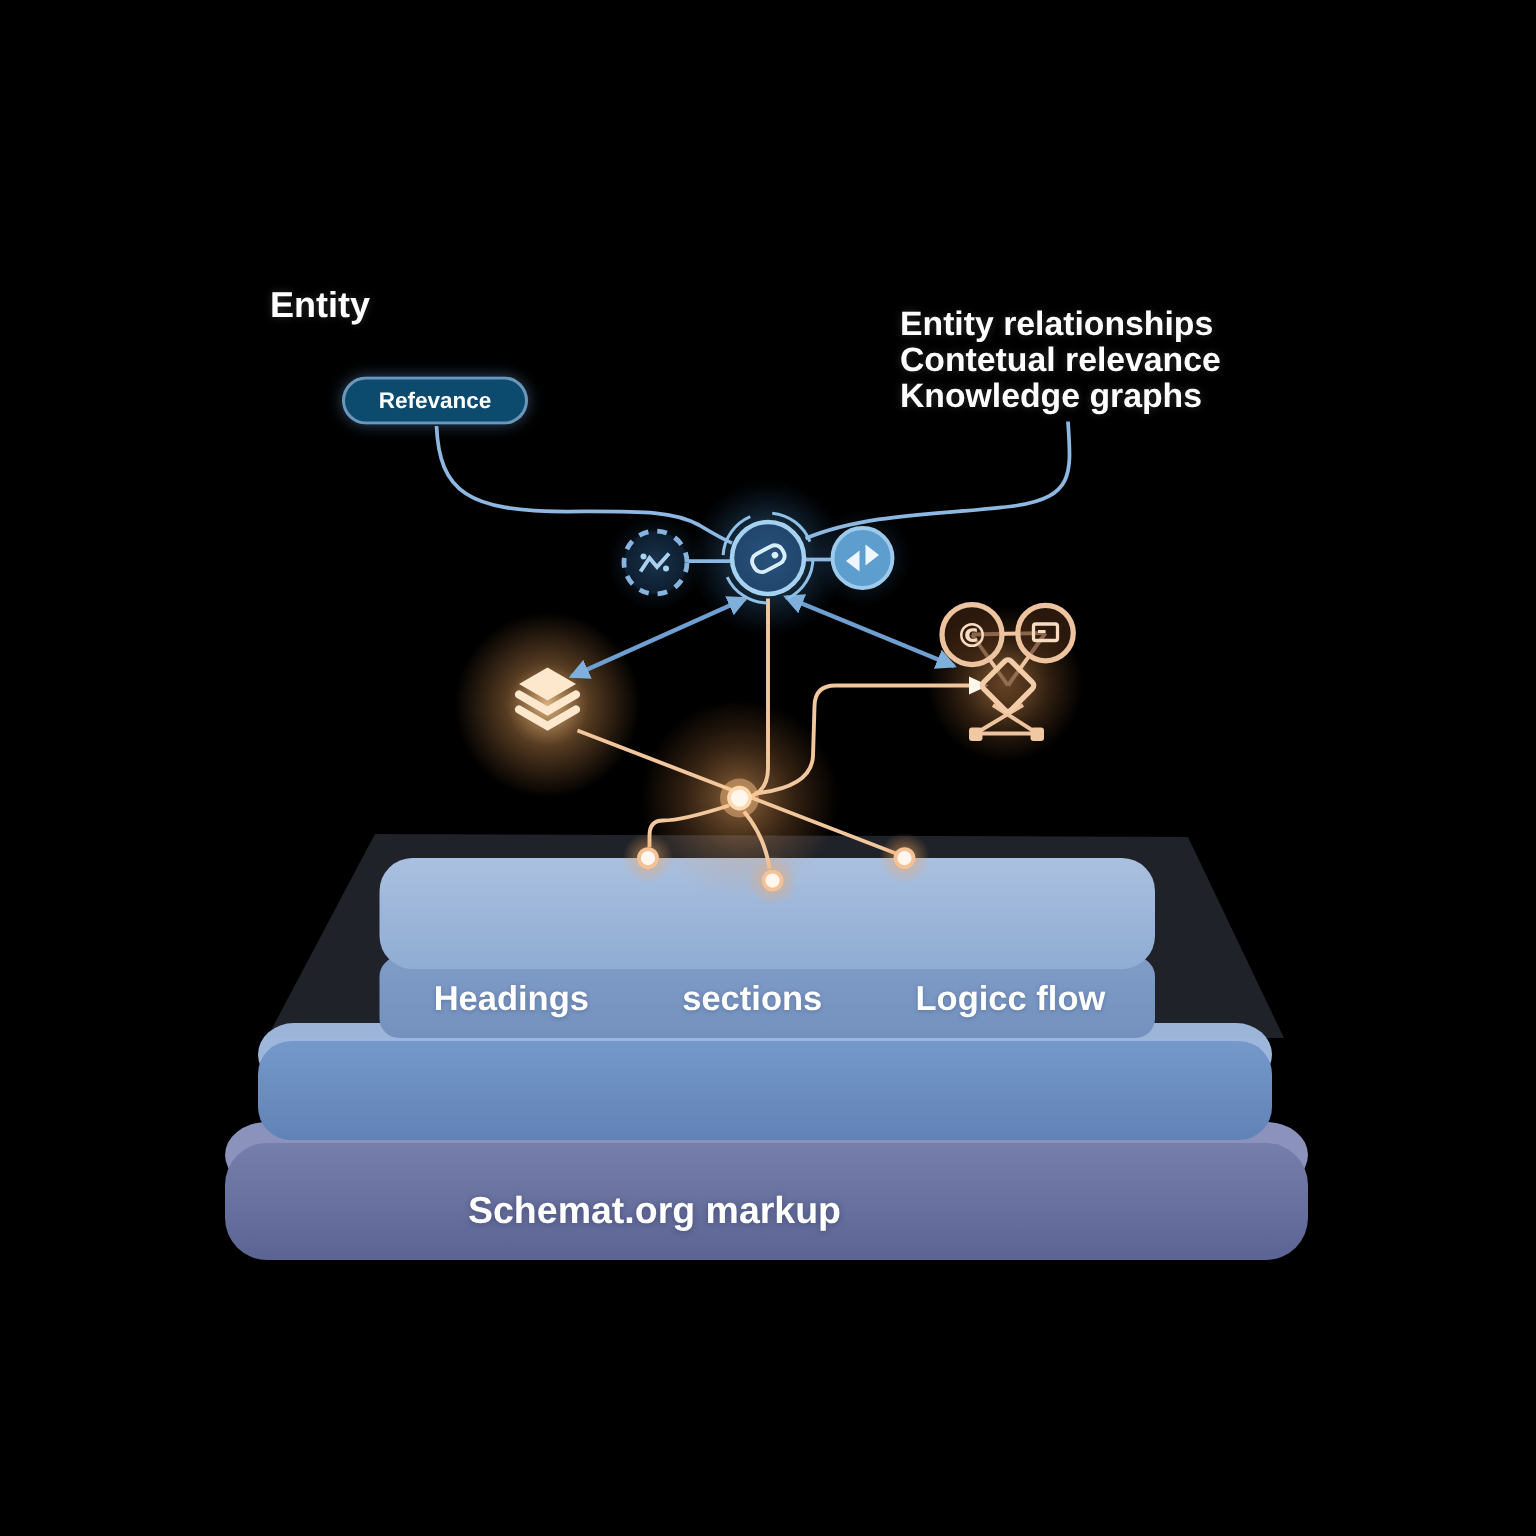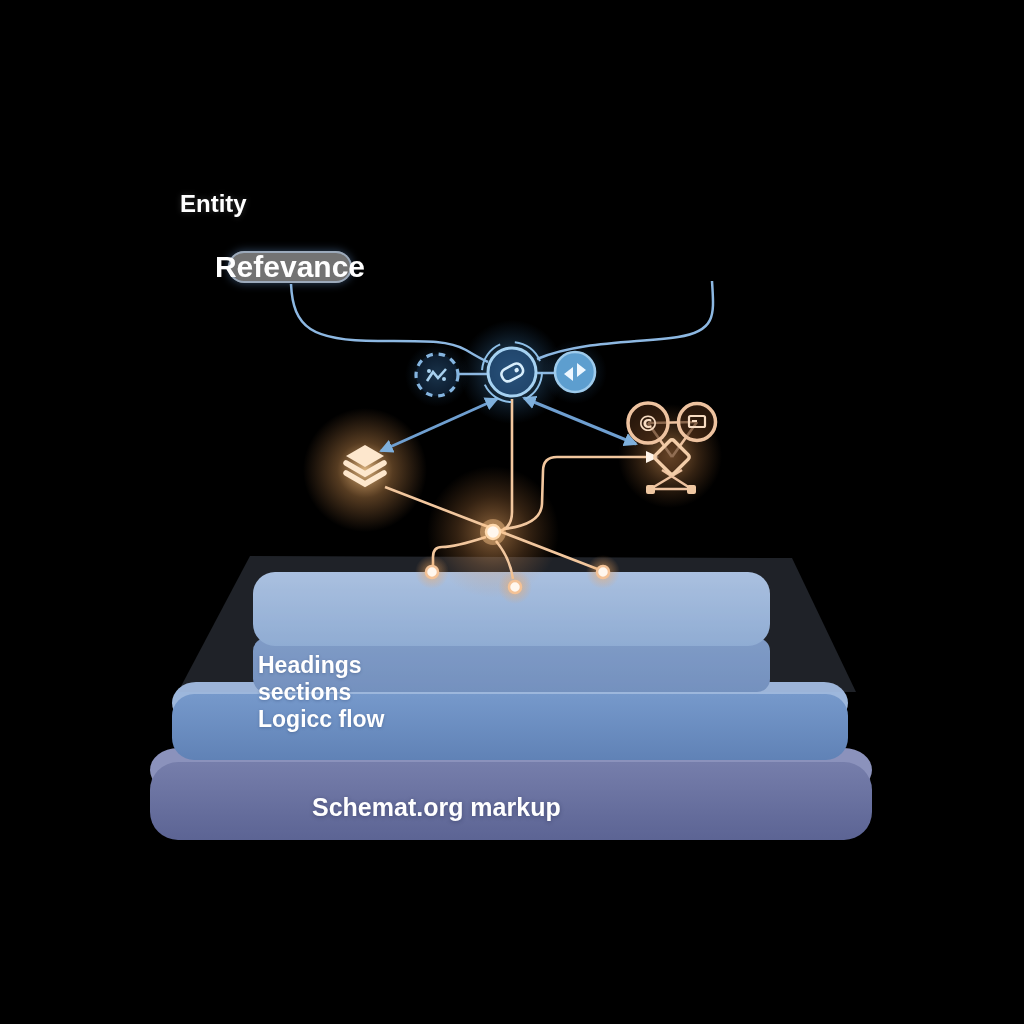--- a/index.html
+++ b/index.html
@@ -3,30 +3,30 @@
 <meta charset="utf-8">
 <style>
   html,body{margin:0;padding:0;background:#000;}
   .stage{position:relative;width:1024px;height:1024px;background:#000;overflow:hidden;
          font-family:"Liberation Sans", sans-serif;color:#fff;}
   .art{position:absolute;left:0;top:0;width:1024px;height:1024px;}
   .txt{position:absolute;color:#fff;text-align:left;}
   .note-left{left:180px;top:190px;width:220px;font-size:24px;font-weight:700;line-height:27px;
              text-shadow:0 0 6px rgba(255,255,255,.18);}
   .badge{position:absolute;left:228px;top:251px;width:124px;height:32px;border-radius:17px;
-         background:#737373;box-shadow:inset 0 0 0 2px rgba(190,215,245,.55),0 0 10px rgba(110,160,220,.45);
-         display:flex;align-items:center;justify-content:center;font-size:30px;font-weight:700;}
+         background:#0c4a6e;box-shadow:inset 0 0 0 2px rgba(190,215,245,.55),0 0 10px rgba(110,160,220,.45);
+         display:flex;align-items:center;justify-content:center;font-size:15px;font-weight:700;}
   .note-right{left:600px;top:204px;width:250px;font-size:22.5px;font-weight:600;line-height:24px;
               text-shadow:0 0 6px rgba(255,255,255,.18);}
   .title{left:345px;top:292px;width:320px;font-size:26px;font-weight:700;
          text-shadow:0 0 10px rgba(200,225,255,.35);}
   .lyr-title-top{left:312px;top:602px;width:400px;font-size:26px;font-weight:700;
                  text-shadow:0 1px 4px rgba(40,60,100,.35);}
   .band-row{position:absolute;left:258px;top:652px;width:510px;display:flex;justify-content:space-around;
-            font-size:23px;font-weight:600;text-shadow:0 1px 3px rgba(40,60,100,.35);flex-direction:column;}
+            font-size:23px;font-weight:600;text-shadow:0 1px 3px rgba(40,60,100,.35);}
   .lyr-title-mid{left:312px;top:715px;width:400px;font-size:26px;font-weight:700;
                  text-shadow:0 1px 4px rgba(40,60,100,.35);}
   .lyr-title-base{left:312px;top:793px;width:400px;font-size:25px;font-weight:600;
                   text-shadow:0 1px 4px rgba(30,35,70,.4);}
 </style>
 </head>
 <body>
 
 <div class="stage">
 
@@ -178,20 +178,25 @@
   </svg>
 
   <div class="txt note-left">
     <div>Entity</div>
   </div>
 
   <div class="badge">
     <span>Refevance</span>
   </div>
 
+  <div class="txt note-right">
+    <div>Entity relationships</div>
+    <div>Contetual relevance</div>
+    <div>Knowledge graphs</div>
+  </div>
 
 
 
   <div class="band-row">
     <span>Headings</span>
     <span>sections</span>
     <span>Logicc flow</span>
   </div>
 
 

